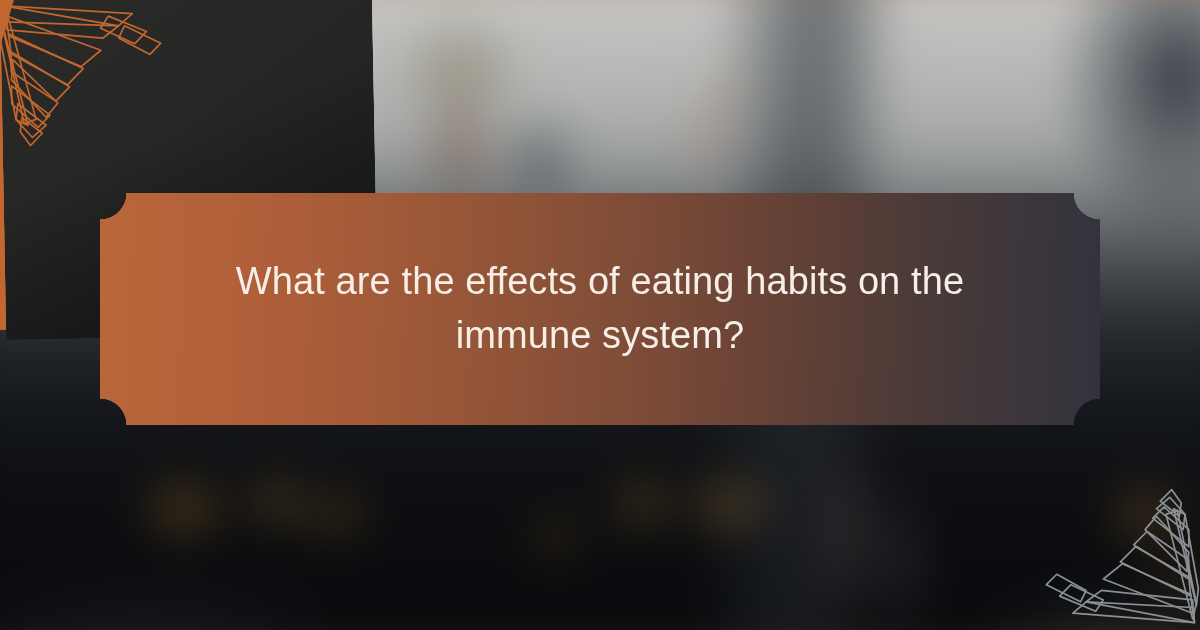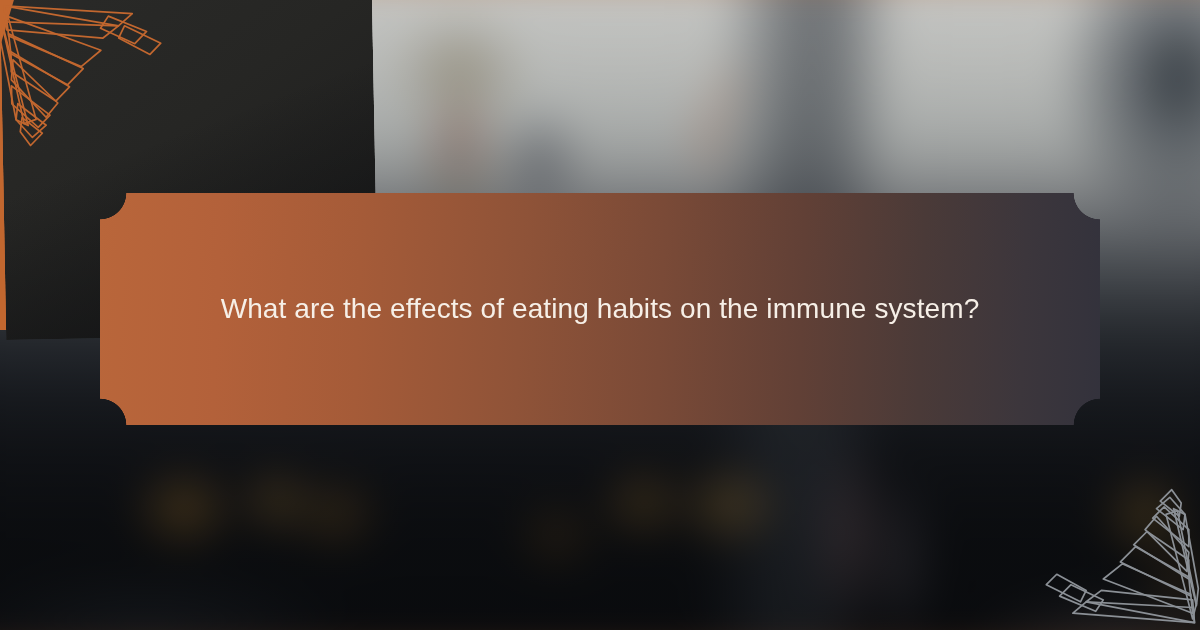--- a/index.html
+++ b/index.html
@@ -127,21 +127,21 @@
     mask-composite: intersect;
   }
   .card-body {
     position:absolute; inset:0;
     display:flex; flex-direction:column;
     align-items:center; justify-content:center;
     padding:0 54px;
   }
   .question {
     color:#f6efe7;
-    font-size:28px;
+    font-size:38px;
     line-height:1.42;
     font-weight:400;
     text-align:center;
     letter-spacing:.1px;
     max-width:760px;
     text-rendering:optimizeLegibility;
   }
 </style>
 </head>
 <body>

